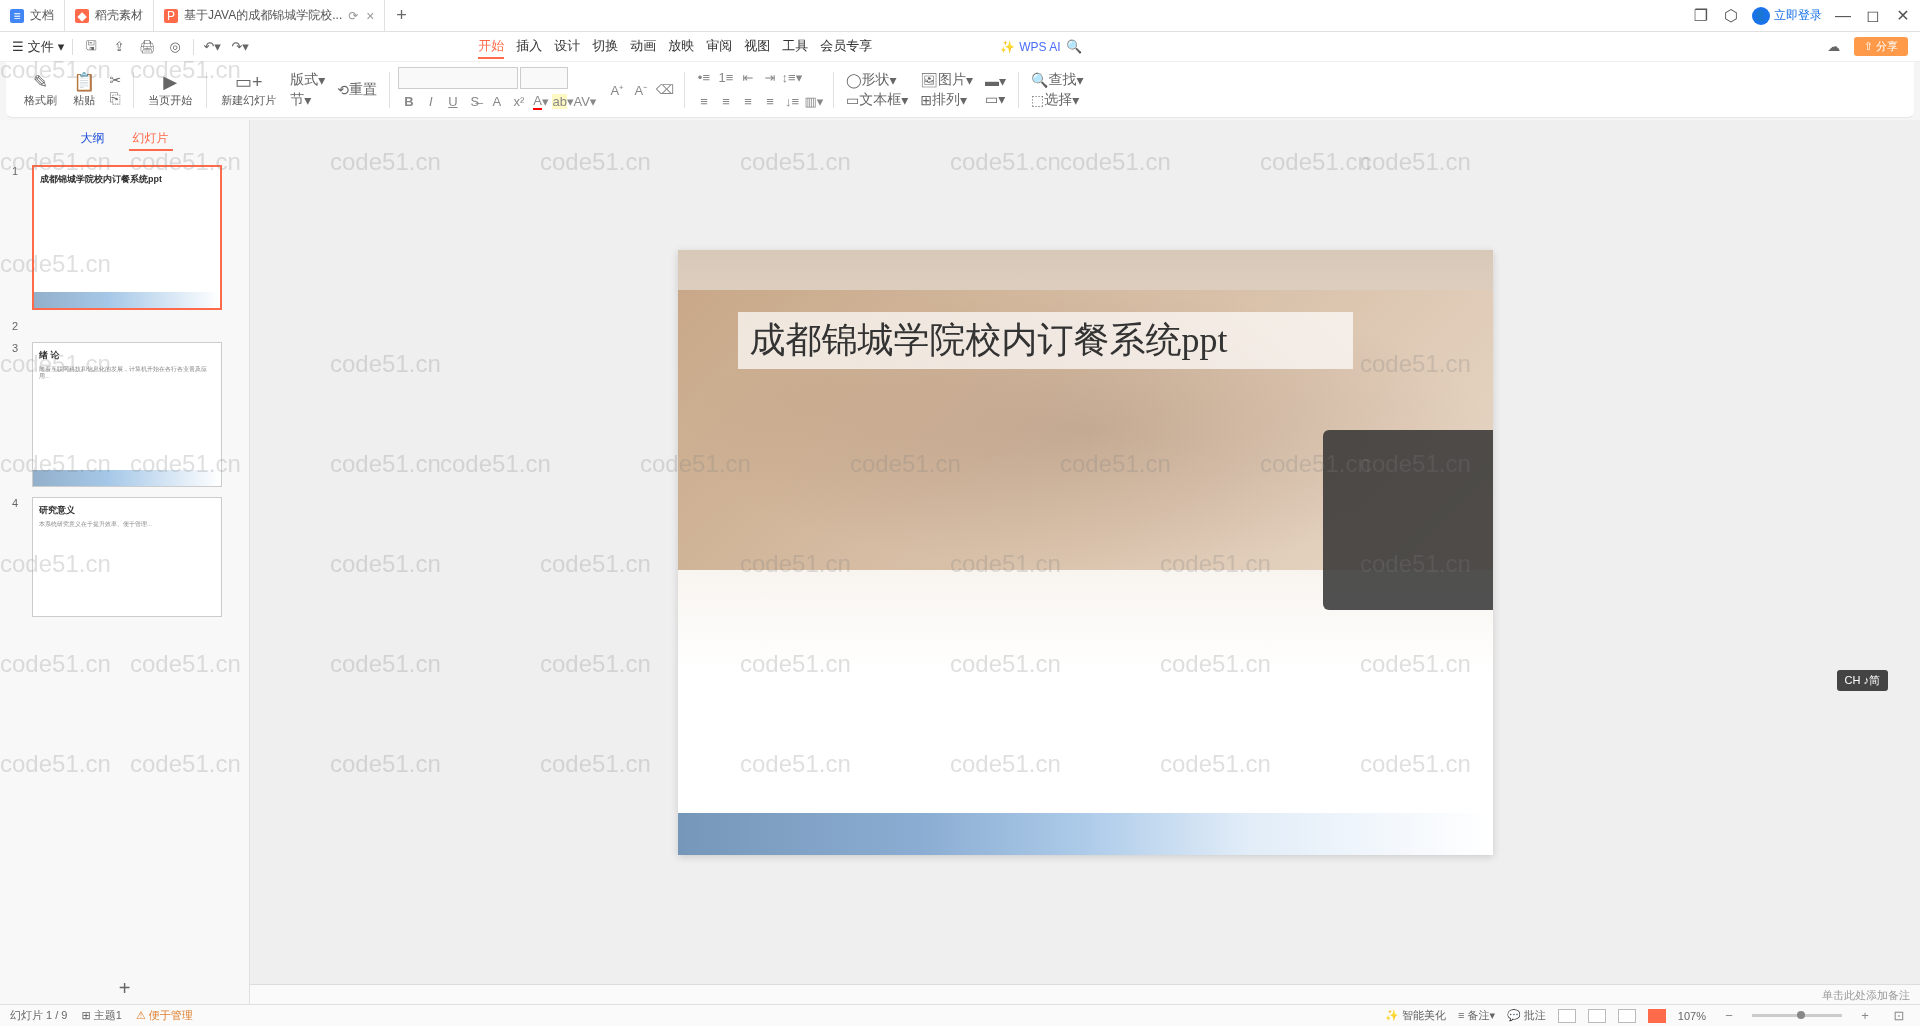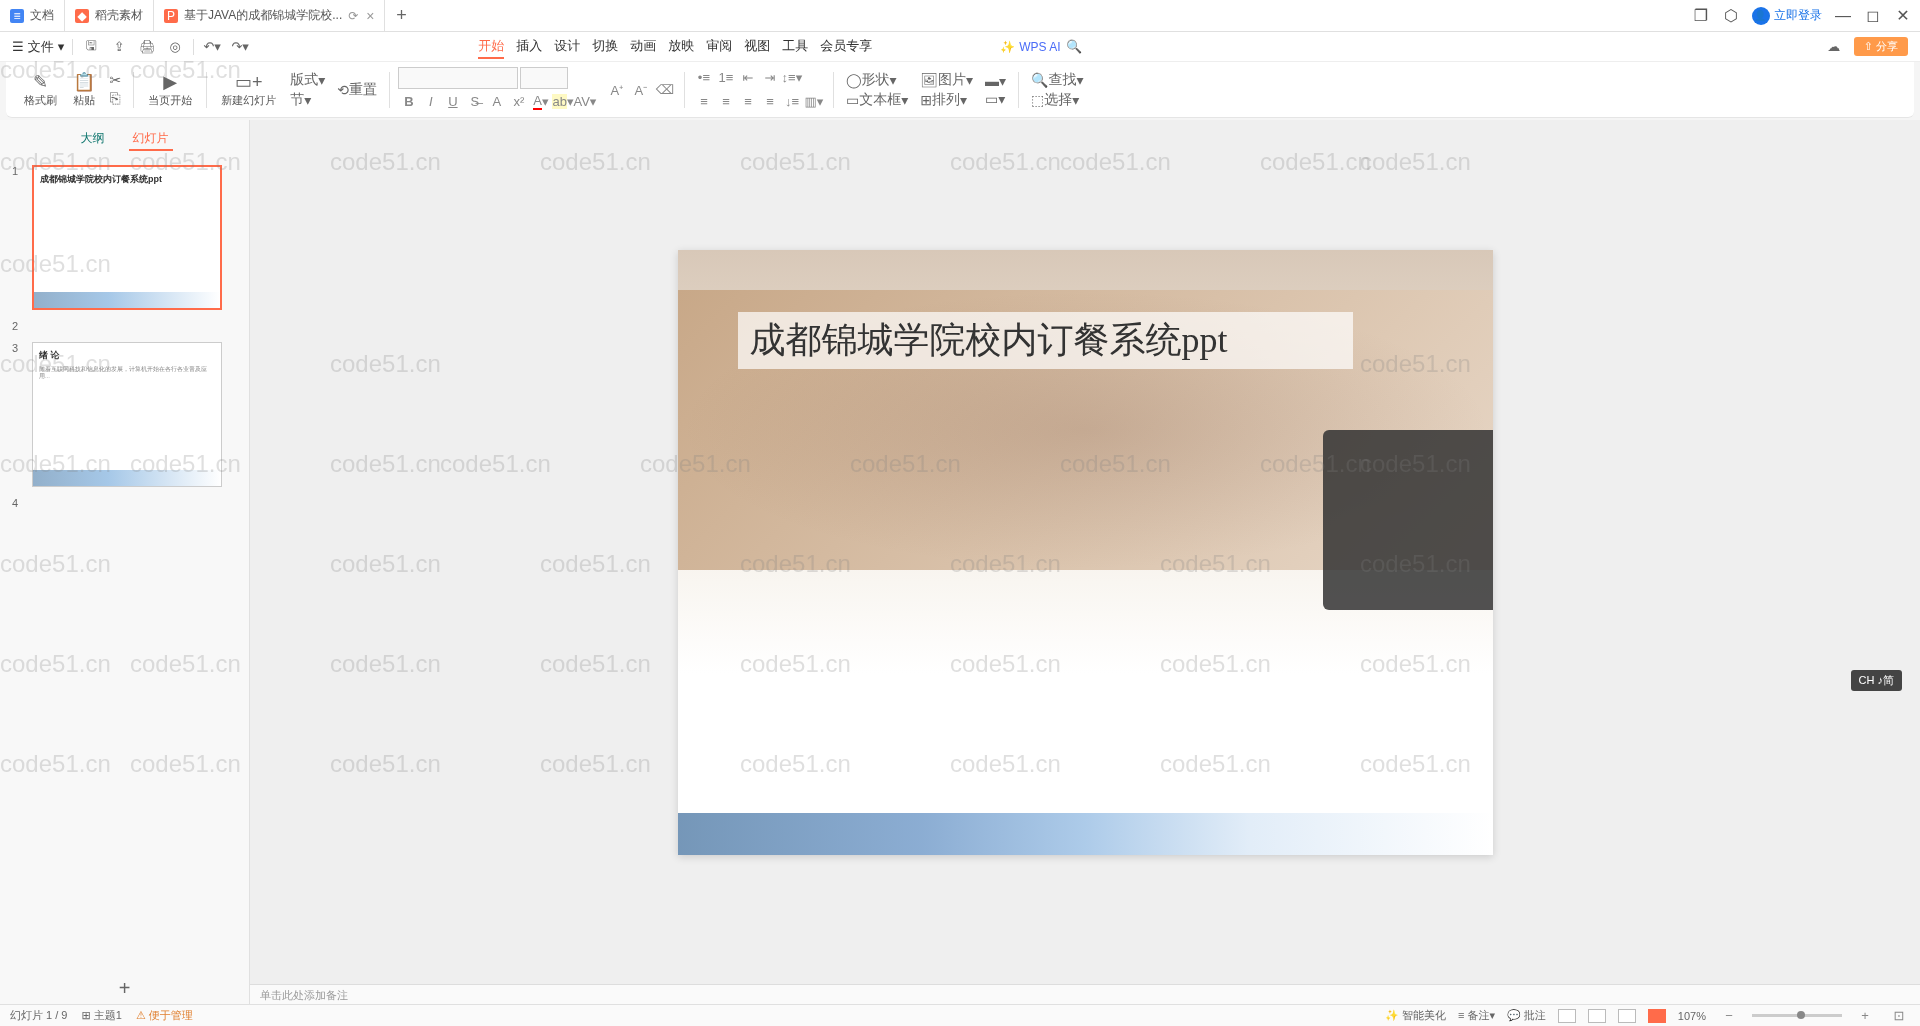--- a/index.html
+++ b/index.html
@@ -41,56 +41,56 @@
 .rbtn-row { display: flex; flex-direction: column; gap: 2px; }
 .font-sel { border: 1px solid #ccc; padding: 2px 6px; font-size: 12px; width: 120px; height: 22px; background: #f9f9f9; }
 .fmtbtn { width: 22px; height: 22px; display: inline-flex; align-items: center; justify-content: center; color: #888; cursor: pointer; font-size: 13px; }
 
 
 .main { display: flex; height: calc(100% - 118px - 22px); }
 
 
 .panel { width: 250px; background: #f8f8f8; border-right: 1px solid #e0e0e0; display: flex; flex-direction: column; }
 .panel-tabs { display: flex; justify-content: center; gap: 20px; padding: 8px 0; font-size: 12px; }
-.ptab { color: #0f766e; cursor: pointer; padding: 2px 4px; }
+.ptab { color: #1d4ed8; cursor: pointer; padding: 2px 4px; }
 .ptab.active { color: #ff6b4a; border-bottom: 2px solid #ff6b4a; }
 .thumbs { flex: 1; overflow-y: auto; padding: 6px 12px; }
 .thumb-row { display: flex; gap: 8px; margin-bottom: 10px; }
 .thumb-num { font-size: 11px; color: #666; width: 12px; }
 .thumb { width: 190px; height: 145px; background: #fff; border: 1px solid #ccc; position: relative; overflow: hidden; font-size: 9px; padding: 6px; }
 .thumb.sel { border: 2px solid #ff6b4a; }
 .thumb-title { font-weight: bold; color: #333; }
 .thumb-body { color: #888; font-size: 6px; line-height: 1.2; margin-top: 4px; overflow: hidden; }
 .thumb-wave { position: absolute; bottom: 0; left: 0; right: 0; height: 16px; background: linear-gradient(90deg, #4a7ba8 0%, #6aa3d8 40%, #fff 100%); opacity: 0.6; }
 .add-slide { text-align: center; padding: 6px; color: #666; font-size: 20px; cursor: pointer; }
 
 
 .canvas-wrap { flex: 1; display: flex; flex-direction: column; background: #efefef; }
 .canvas { flex: 1; display: flex; align-items: center; justify-content: center; padding: 10px; }
 .slide { width: 815px; height: 605px; background: linear-gradient(180deg, #d8c8b8 0%, #e8ddd0 25%, #f5f0e8 45%, #fff 70%); position: relative; overflow: hidden; box-shadow: 0 2px 8px rgba(0,0,0,0.15); }
 .slide-pen { position: absolute; top: 40px; left: 0; right: 0; height: 280px; background: radial-gradient(ellipse at 50% 50%, rgba(120,80,60,0.2) 0%, transparent 70%), linear-gradient(135deg, #c8a888 0%, #e8d8c8 100%); }
 .slide-title { position: absolute; top: 62px; left: 60px; right: 140px; background: rgba(255,255,255,0.7); padding: 4px 12px; font-size: 36px; font-family: "SimSun", serif; color: #333; }
 .slide-wtext { position: absolute; top: 260px; left: 0; right: 0; text-align: center; font-size: 26px; color: #e03030; font-family: "SimHei", sans-serif; }
 .slide-wave { position: absolute; bottom: 0; left: 0; right: 0; height: 42px; background: linear-gradient(90deg, #3a6a9a 0%, #5a8ac0 30%, #8ab5e0 50%, #d5e5f5 70%, #fff 100%); opacity: 0.7; }
 .calc { position: absolute; right: 0; top: 180px; width: 170px; height: 180px; background: #333; border-radius: 6px 0 0 6px; opacity: 0.85; }
-.notes { height: 22px; border-top: 1px solid #ddd; background: #fafafa; font-size: 11px; color: #999; padding: 3px 10px; }
+.notes { height: 22px; border-top: 1px solid #ddd; background: #fafafa; font-size: 11px; color: #999; padding: 3px 10px; text-align: right; }
 
 
 .wm { position: absolute; color: rgba(128,128,128,0.25); font-size: 24px; pointer-events: none; user-select: none; font-family: Arial; }
 
 
 .status { position: absolute; bottom: 0; left: 0; right: 0; height: 22px; background: #fafafa; border-top: 1px solid #e0e0e0; display: flex; align-items: center; font-size: 11px; color: #666; padding: 0 10px; gap: 14px; }
 .status-r { margin-left: auto; display: flex; align-items: center; gap: 12px; }
 .zoom-slider { width: 90px; height: 3px; background: #ccc; position: relative; }
 .zoom-thumb { position: absolute; left: 50%; top: -3px; width: 8px; height: 8px; background: #888; border-radius: 50%; }
 .vbtn { width: 18px; height: 14px; border: 1px solid #bbb; cursor: pointer; background: #fff; }
 .vbtn.act { background: #ff6b4a; border-color: #ff6b4a; }
 
 
-.ime { position: absolute; right: 18px; top: 670px; background: #444; color: #fff; font-size: 11px; padding: 3px 8px; border-radius: 3px; text-align: right; }
+.ime { position: absolute; right: 32px; top: 670px; background: #444; color: #fff; font-size: 11px; padding: 3px 8px; border-radius: 3px; text-align: right; }
 </style>
 </head>
 <body>
 
 <div class="tabbar">
   <div class="tab">
       <span class="tab-ico ico-doc">≡</span>
       <span>文档</span>
     </div>
   <div class="tab">
@@ -273,20 +273,24 @@
       <div class="thumb-row">
         <div class="thumb-num">3</div>
         <div class="thumb">
           <div class="thumb-title">绪 论</div>
           <div class="thumb-body">随着互联网科技和信息化的发展，计算机开始在各行各业普及应用...</div>
           <div class="thumb-wave"></div>
         </div>
       </div>
       <div class="thumb-row">
         <div class="thumb-num">4</div>
+        <div class="thumb" style="height:120px">
+          <div class="thumb-title">研究意义</div>
+          <div class="thumb-body">本系统研究意义在于提升效率、便于管理...</div>
+        </div>
       </div>
     </div>
     <div class="add-slide">+</div>
   </div>
 
   <div class="canvas-wrap">
     <div class="canvas">
       <div class="slide">
         <div class="slide-pen"></div>
         <div class="calc"></div>

